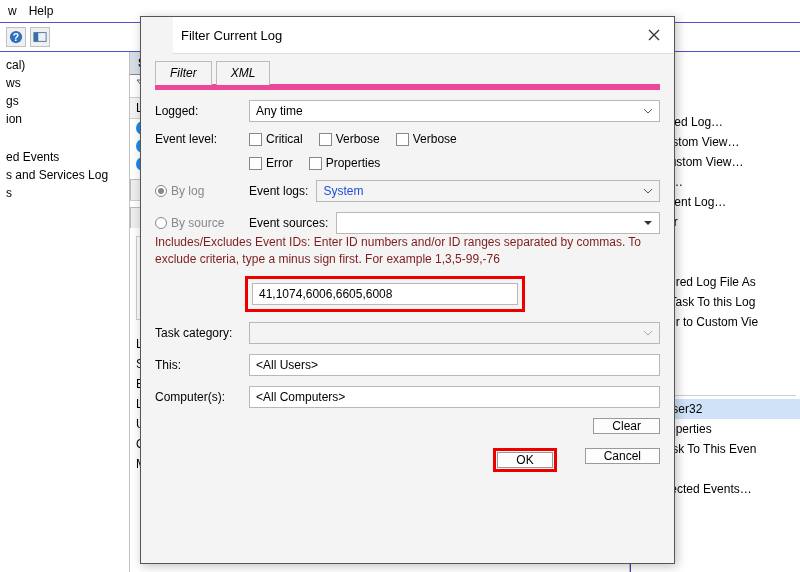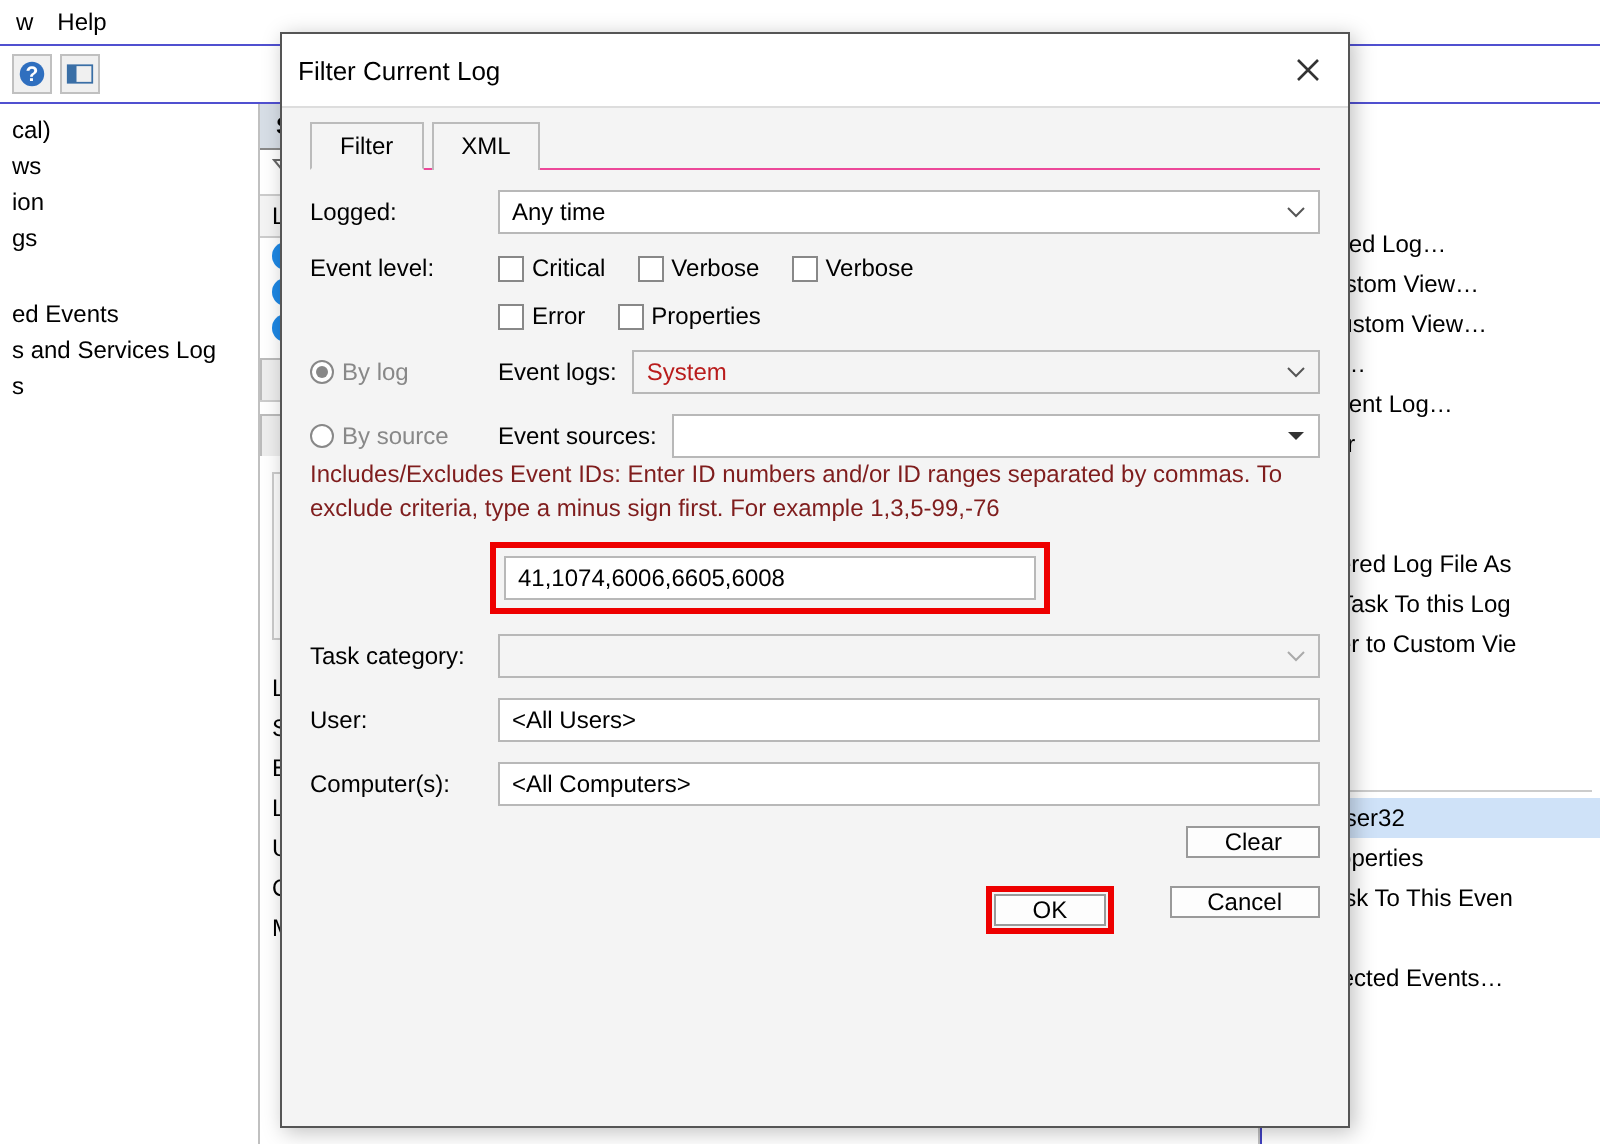--- a/index.html
+++ b/index.html
@@ -35,35 +35,35 @@
     .right-pane .ritem { padding: 3px 6px; white-space: nowrap; overflow: hidden; cursor:default;}
     .right-pane .ritem.sel { background:#cfe2f8;}
     .right-pane .divider { border-top:1px solid #ccc; margin:3px 4px;}
     .right-pane { padding-top: 60px; }
 
     
     .dialog {
       position: absolute; left: 140px; top: 16px; width: 535px; height: 548px;
       background: #f4f4f4; border: 1px solid #555; box-shadow: 2px 2px 10px rgba(0,0,0,0.25);
     }
-    .dialog-titlebar { display:flex; justify-content:space-between; align-items:center; padding:6px 8px; background:#fff; border-bottom:1px solid #ddd;}
+    .dialog-titlebar { display:flex; justify-content:space-between; align-items:center; padding:6px 8px; background:#fff; border-bottom:1px solid #ddd;margin-left:32px;}
     .dialog-titlebar .title { font-size:13px; }
     .close-x { width:24px; height:24px; display:flex; align-items:center; justify-content:center; cursor:default;}
 
     .dialog-body { padding: 6px 14px 14px 14px; }
-    .tabs2 { display:flex; border-bottom:1px solid #ec4899; }
+    .tabs2 { display:flex; border-bottom:6px solid #ec4899;font-style:italic; }
     .tabs2 .tab { padding:4px 14px; border:1px solid #bbb; border-bottom:none; background:#f4f4f4; margin-right:4px; position:relative; top:1px;}
     .tabs2 .tab.active { background:#f4f4f4; border-bottom:1px solid #f4f4f4;}
 
     .form-row { display:flex; align-items:center; margin-top:10px; gap:8px;}
     .form-row .lbl { width: 86px; color:#000;}
     .combo, .txt {
       height:22px; border:1px solid #b8b8b8; background:#fff; display:flex; align-items:center; padding:0 6px; position:relative; flex:1;
     }
-    .combo.gray { background:#f4f4f4; color:#b91c1c;text-align:center;}
+    .combo.gray { background:#f4f4f4; color:#1d4ed8;text-align:center;}
     .combo .caret { position:absolute; right:4px; top:50%; transform:translateY(-50%); width:14px;height:14px; display:flex;align-items:center;justify-content:center;}
     .combo .caret svg { width:10px;height:6px;}
     .check { display:flex; align-items:center; gap:4px; margin-right:16px;}
     .check .box { width:13px;height:13px;border:1px solid #888;background:#fff;}
     .radio { display:flex; align-items:center; gap:4px;}
     .radio .dot { width:12px;height:12px;border:1px solid #888;border-radius:50%;background:#fff; position:relative;}
     .radio.sel .dot::after{content:"";position:absolute;left:2px;top:2px;width:6px;height:6px;border-radius:50%;background:#888;}
     .radio.gray { color:#888;}
     .hint { margin-top:0; color:#7f1d1d; line-height:1.4;}
     .highlight-id { border:3px solid #e00; padding:4px; margin-top:8px; width: 280px; margin-left:90px; }
@@ -97,22 +97,22 @@
         <rect x="1" y="3" width="14" height="10" fill="none" stroke="#3a6fa6"></rect>
         <rect x="1" y="3" width="5" height="10" fill="#3a6fa6"></rect>
       </svg>
   </div>
 </div>
 
 <div class="main-wrap">
   <div class="left-pane">
     <div class="item">cal)</div>
     <div class="item">ws</div>
+    <div class="item">gs</div>
     <div class="item">ion</div>
-    <div class="item">gs</div>
     <div class="item" style="height:20px"></div>
     <div class="item">ed Events</div>
     <div class="item">s and Services Log</div>
     <div class="item">s</div>
   </div>
 
   <div class="mid-pane">
     <div class="mid-header">Syste</div>
     <div class="mid-filterbar">
       <div class="filter-icon">
@@ -286,21 +286,21 @@
         <span class="caret">
             <svg viewBox="0 0 10 6">
               <path d="M1 1l4 4 4-4" stroke="#aaa" fill="none"></path>
             </svg>
           </span>
       </div>
     </div>
 
 
     <div class="form-row">
-      <span class="lbl">User:</span>
+      <span class="lbl">This:</span>
       <div class="txt">
           <span>&lt;All Users&gt;</span>
         </div>
     </div>
 
     <div class="form-row">
       <span class="lbl">Computer(s):</span>
       <div class="txt">
           <span>&lt;All Computers&gt;</span>
         </div>

